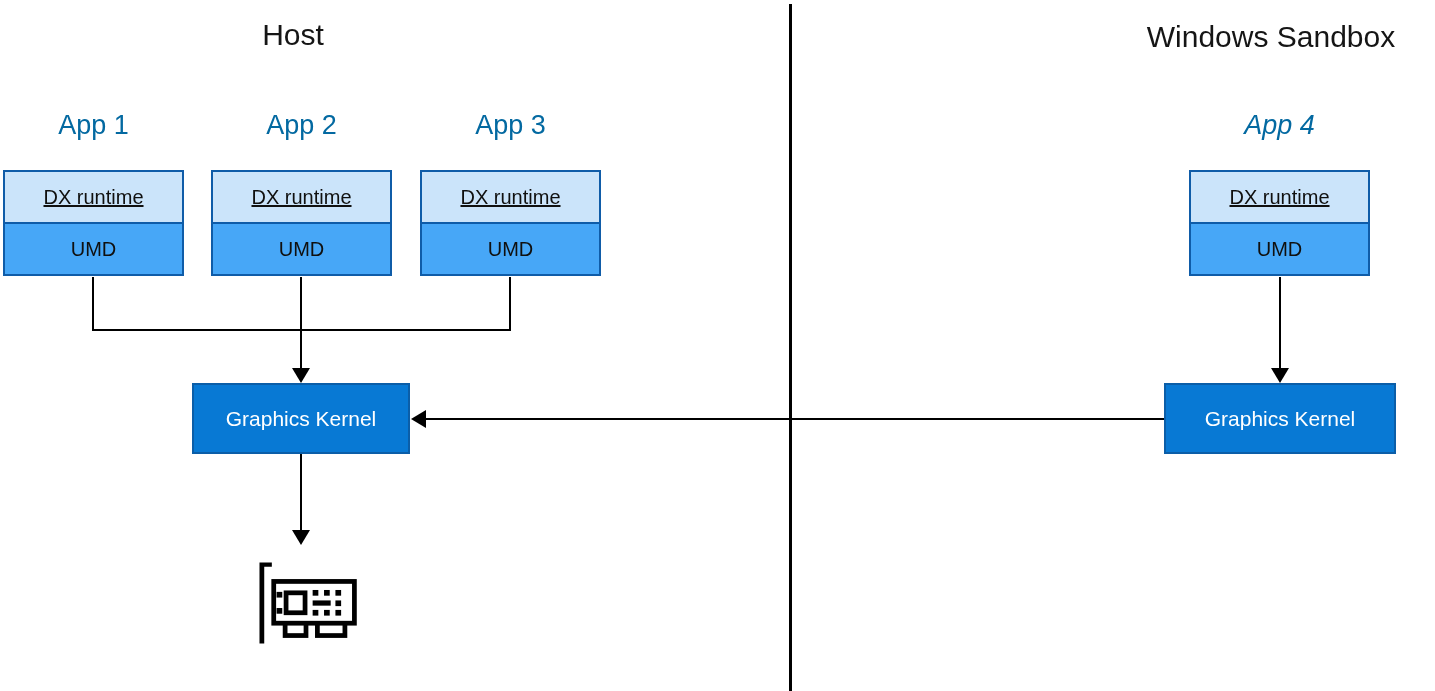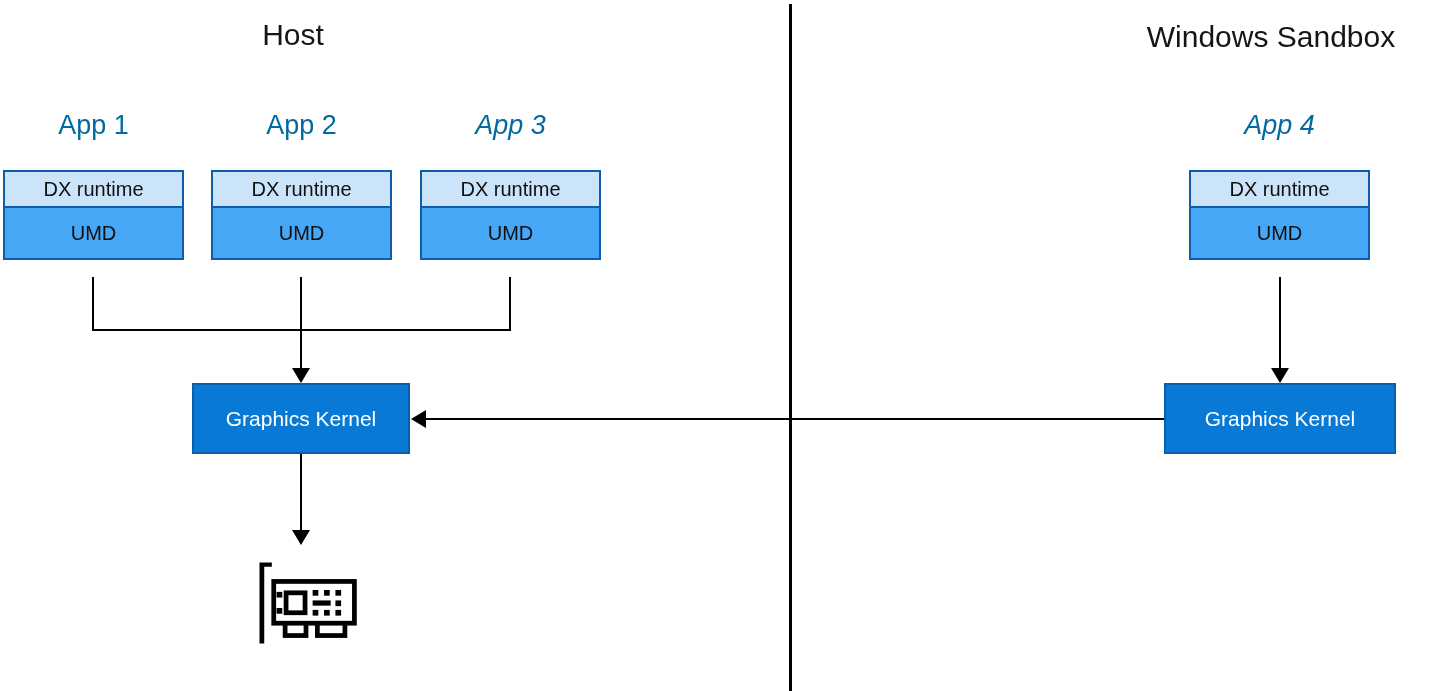--- a/index.html
+++ b/index.html
@@ -32,21 +32,21 @@
   .layer {
     box-sizing: border-box;
     width: 181px;
     display: flex;
     align-items: center;
     justify-content: center;
     font-size: 20px;
     color: #10100f;
     border: 2px solid var(--app-border, #0f5ca8);
   }
-  .layer-dx  { height: 38px; background: var(--dx-fill, #cbe4fa); }
+  .layer-dx  { height: 54px; background: var(--dx-fill, #cbe4fa); text-decoration: underline; }
   .layer-umd { height: 52px; background: var(--umd-fill, #47a7f7); border-top: none; }
 
   .kernel-box {
     box-sizing: border-box;
     height: 71px;
     background: var(--kernel-fill, #0879d4);
     border: 2px solid var(--kernel-border, #0b5ea8);
     display: flex;
     align-items: center;
     justify-content: center;
@@ -77,21 +77,21 @@
 
 <div id="canvas">
 
   <div class="abs divider" style="left:789px; top:4px; height:687px;"></div>
 
   <div class="abs panel-title" style="left:158px; top:18px; width:270px;">Host</div>
   <div class="abs panel-title" style="left:1106px; top:20px; width:330px;">Windows Sandbox</div>
 
   <div class="abs app-label" style="left:3px;    top:110px; width:181px;">App 1</div>
   <div class="abs app-label" style="left:211px;  top:110px; width:181px;">App 2</div>
-  <div class="abs app-label" style="left:420px;  top:110px; width:181px;font-style:italic;">App 3</div>
+  <div class="abs app-label" style="left:420px;  top:110px; width:181px;">App 3</div>
   <div class="abs app-label" style="left:1189px; top:110px; width:181px;font-style:italic;">App 4</div>
 
   <div class="abs app-box" style="left:3px; top:170px;">
     <div class="layer layer-dx">DX runtime</div>
     <div class="layer layer-umd">UMD</div>
   </div>
 
   <div class="abs app-box" style="left:211px; top:170px;">
     <div class="layer layer-dx">DX runtime</div>
     <div class="layer layer-umd">UMD</div>

